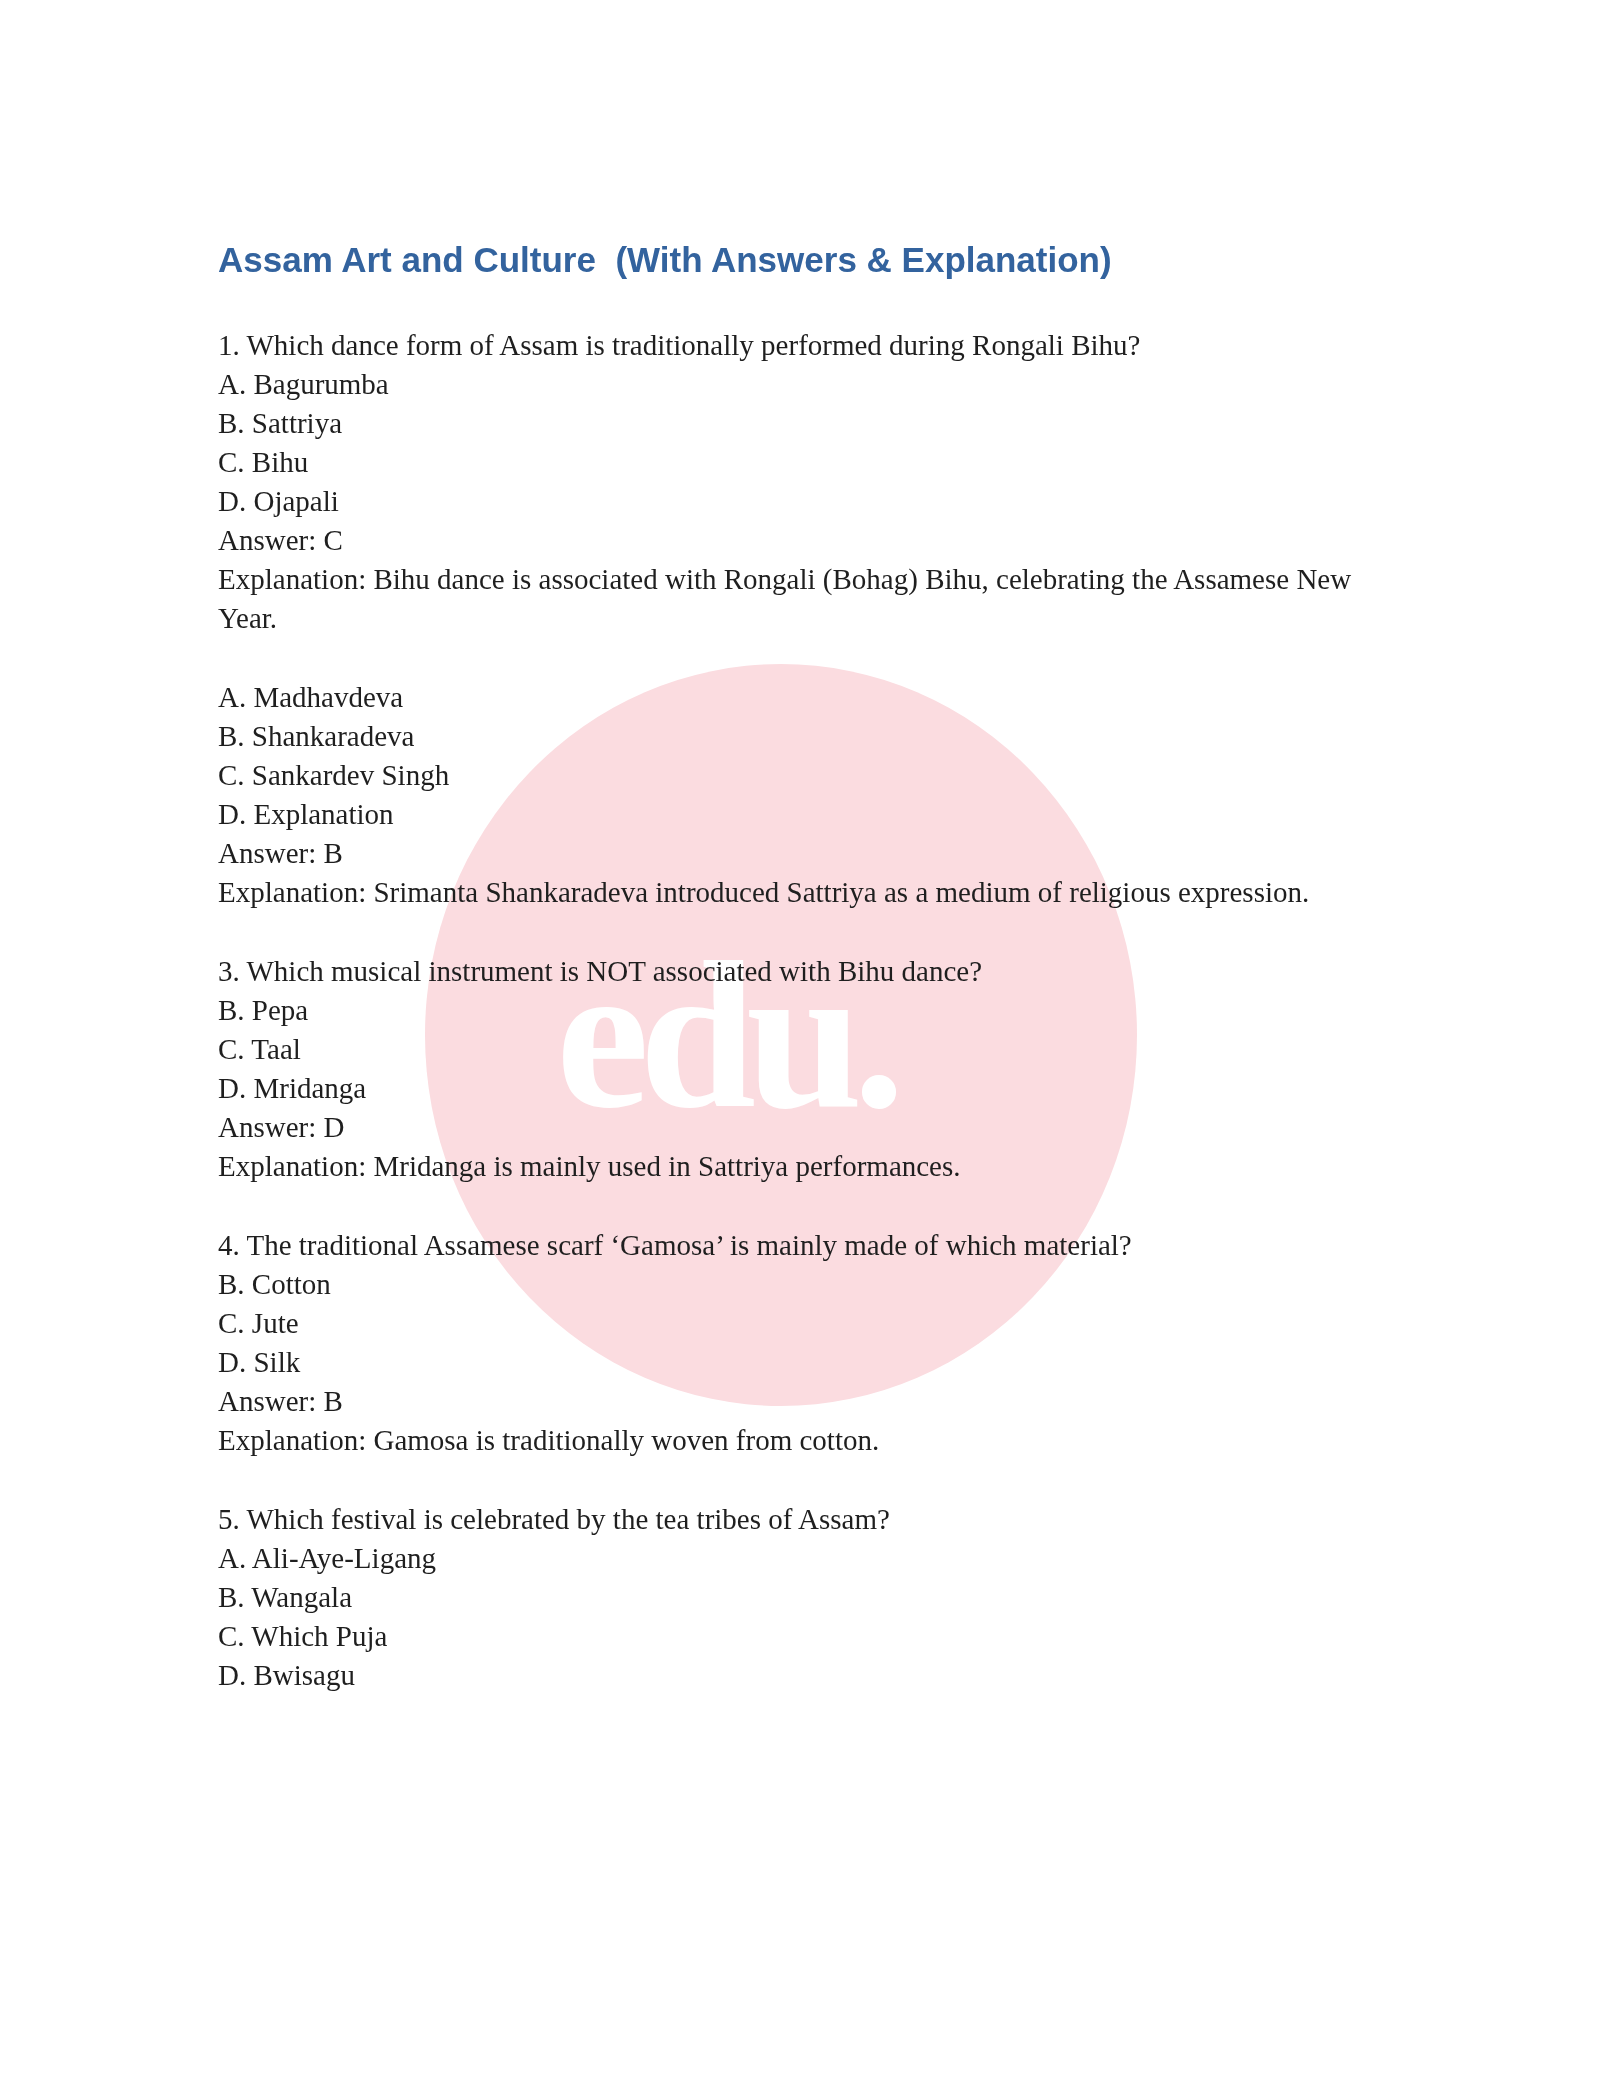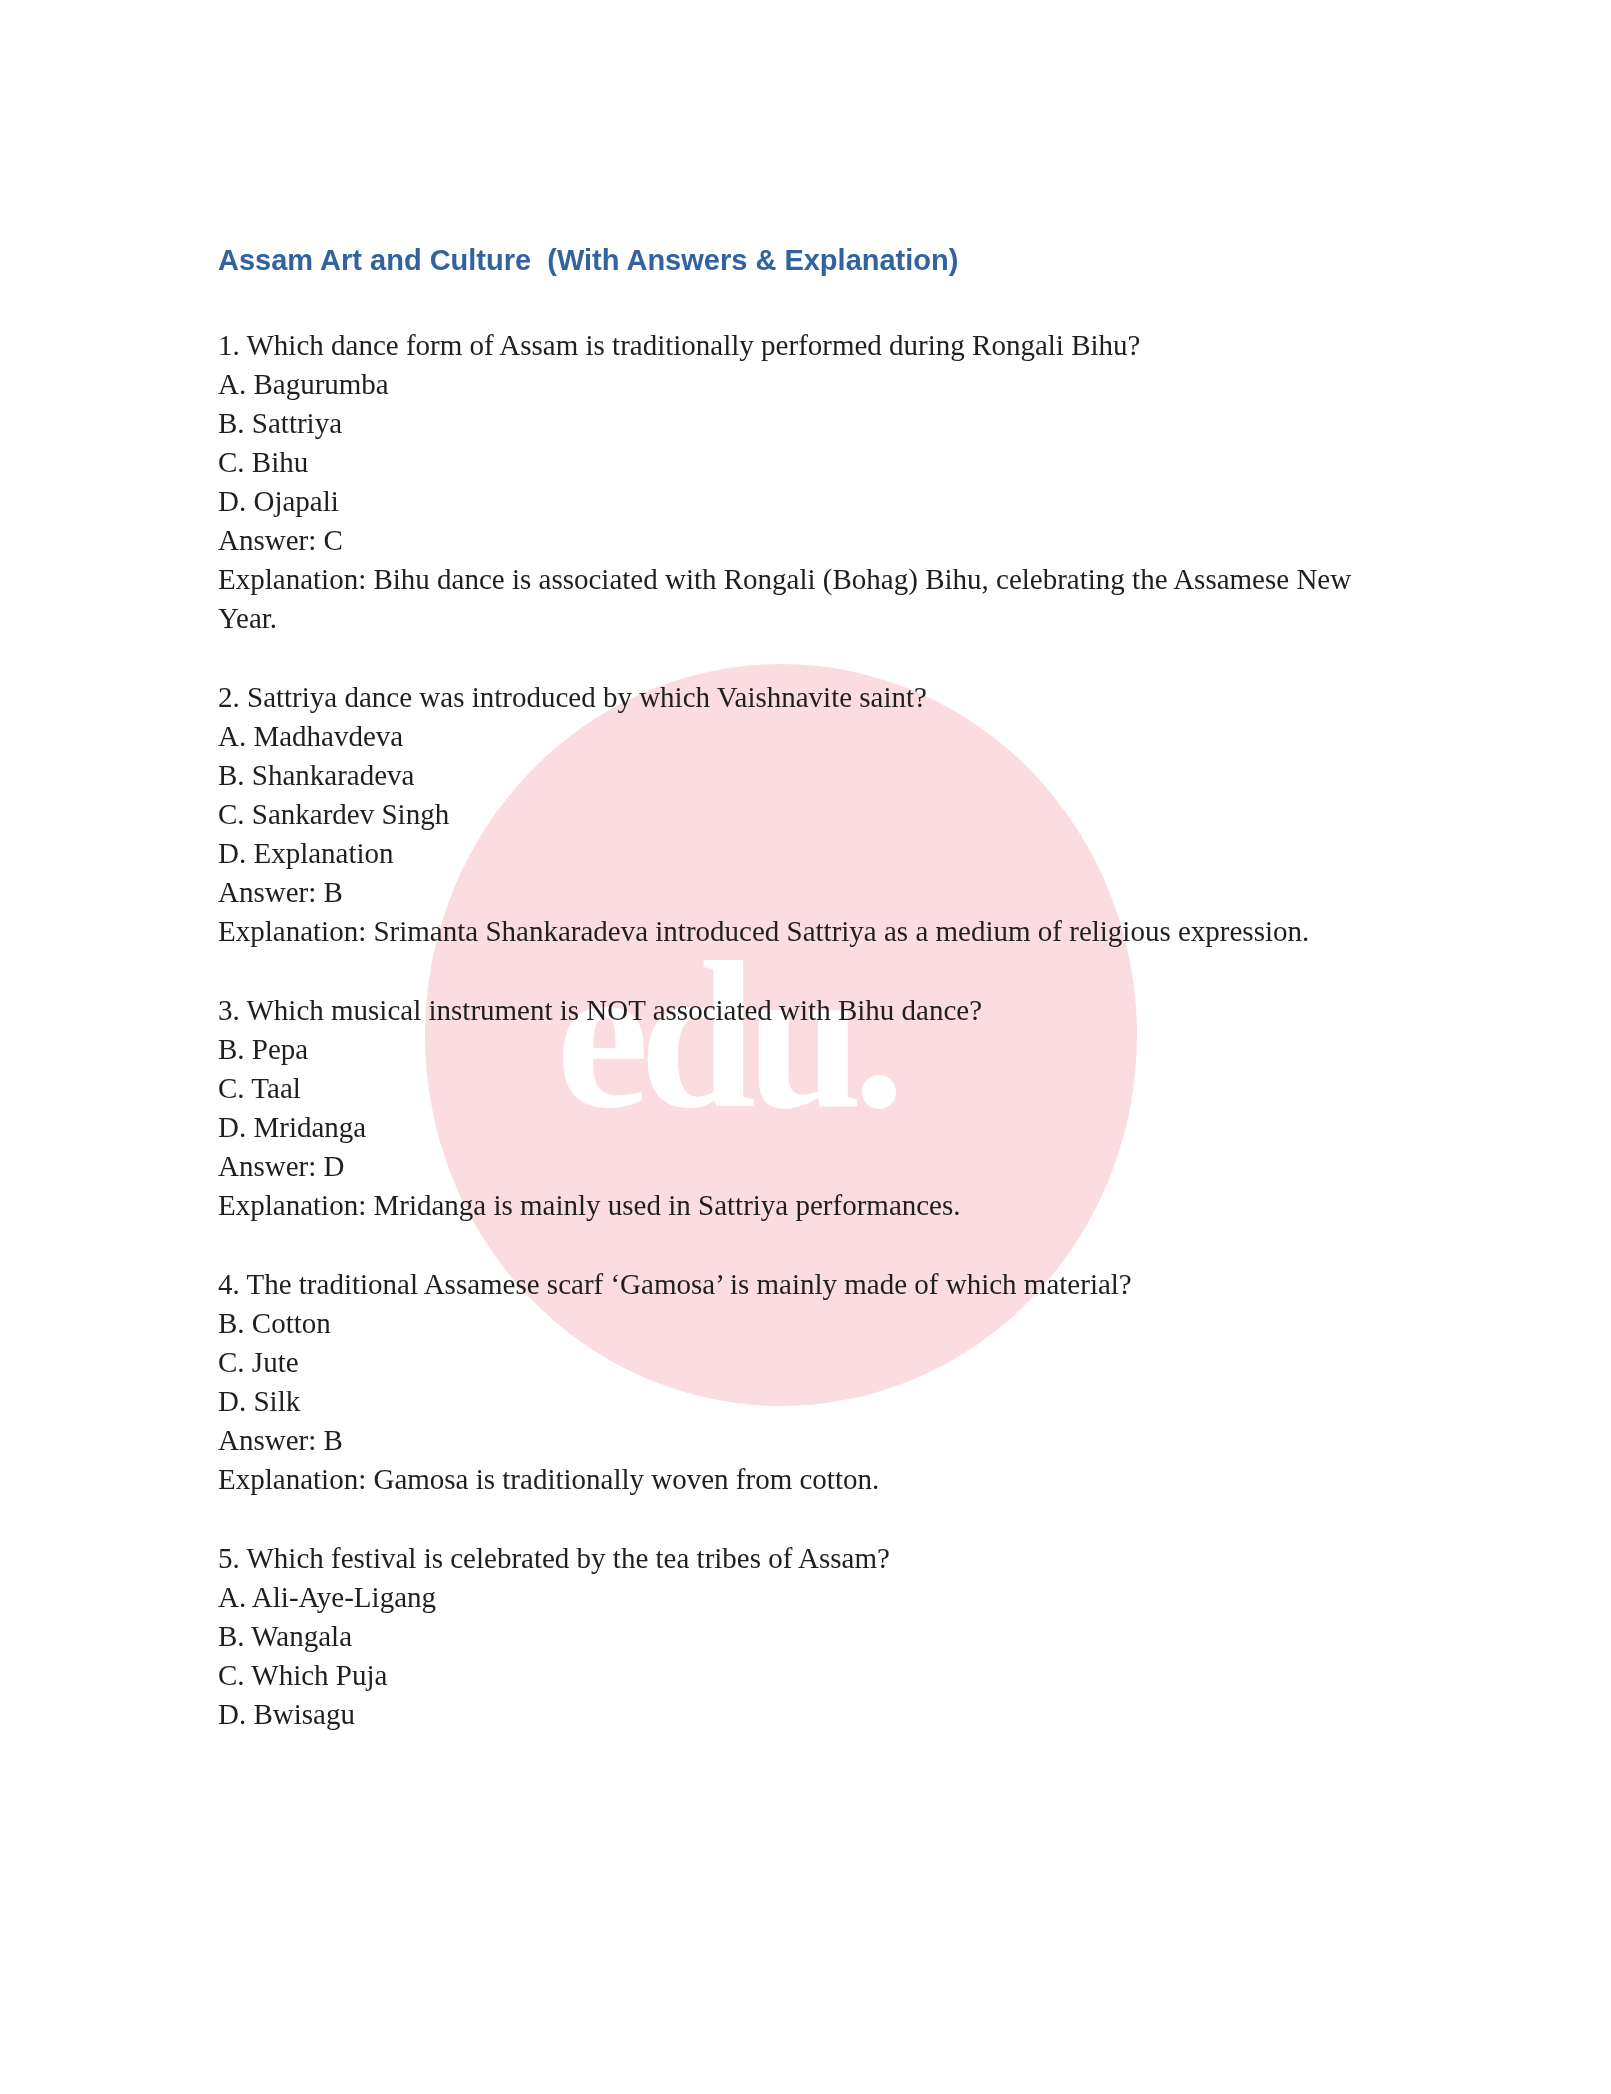--- a/index.html
+++ b/index.html
@@ -41,21 +41,21 @@
     position: absolute;
     left: 218px;
     top: 0;
     width: 1185px;
     z-index: 1;
   }
   .doc-title {
     margin: 240px 0 46px 0;
     font-family: "Liberation Sans", sans-serif;
     font-weight: bold;
-    font-size: 29px;
+    font-size: 35px;
     line-height: 40px;
     color: #33639e;
     white-space: pre-wrap;
   }
   .qblock {
     margin: 0 0 40px 0;
     font-size: 29px;
     line-height: 39px;
     color: #1f1f1f;
   }
@@ -77,21 +77,20 @@
       <div class="qline">1. Which dance form of Assam is traditionally performed during Rongali Bihu?</div>
       <div class="qline">A. Bagurumba</div>
       <div class="qline">B. Sattriya</div>
       <div class="qline">C. Bihu</div>
       <div class="qline">D. Ojapali</div>
       <div class="qline">Answer: C</div>
       <div class="qline">Explanation: Bihu dance is associated with Rongali (Bohag) Bihu, celebrating the Assamese New Year.</div>
     </div>
 
     <div class="qblock">
-      <div class="qline">2. Sattriya dance was introduced by which Vaishnavite saint?</div>
       <div class="qline">A. Madhavdeva</div>
       <div class="qline">B. Shankaradeva</div>
       <div class="qline">C. Sankardev Singh</div>
       <div class="qline">D. Explanation</div>
       <div class="qline">Answer: B</div>
       <div class="qline">Explanation: Srimanta Shankaradeva introduced Sattriya as a medium of religious expression.</div>
     </div>
 
     <div class="qblock">
       <div class="qline">3. Which musical instrument is NOT associated with Bihu dance?</div>

